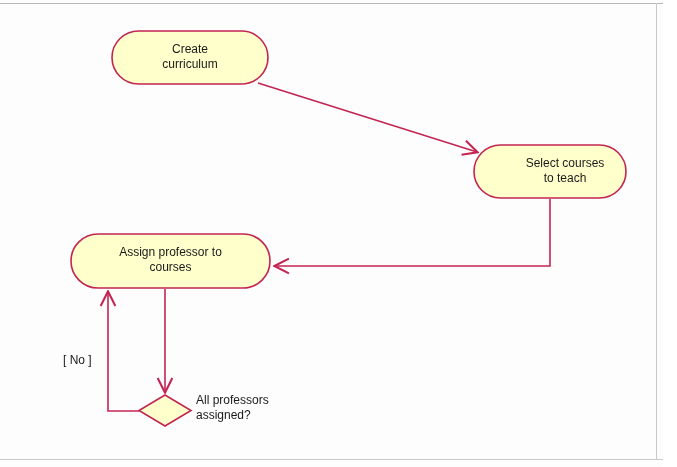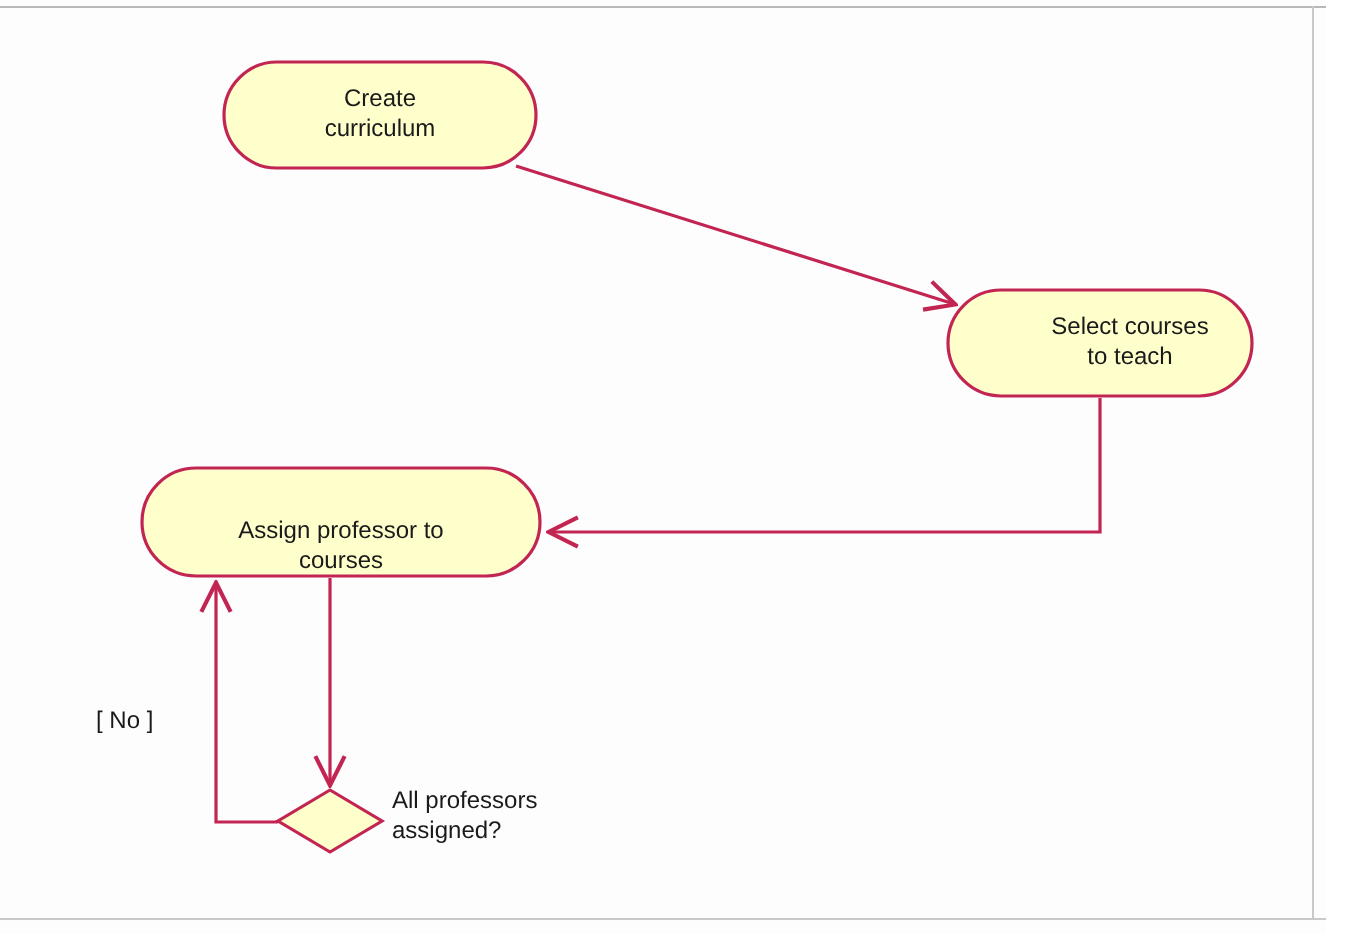--- a/index.html
+++ b/index.html
@@ -62,20 +62,21 @@
     pointer-events: none;
   }
   .edge-label {
     position: absolute;
     color: #1a1a1a;
     font-size: 12px;
     line-height: 14px;
     font-family: "Liberation Sans", "DejaVu Sans", sans-serif;
     white-space: nowrap;
     pointer-events: none;
+    margin-left: 15px;
   }
   .decision-label {
     position: absolute;
     color: #1a1a1a;
     font-size: 12px;
     line-height: 15px;
     font-family: "Liberation Sans", "DejaVu Sans", sans-serif;
     white-space: pre-line;
     text-align: left;
     pointer-events: none;
@@ -113,21 +114,21 @@
 
     <polygon points="165,395 191,410.5 165,426 139,410.5" fill="#FFFFCC" stroke="#C32552" stroke-width="1.6"></polygon>
   </svg>
 
   <div class="node-label" style="left:112px; top:42px; width:156px;">Create
 curriculum</div>
 
   <div class="node-label" style="left:489px; top:156px; width:152px;">Select courses
 to teach</div>
 
-  <div class="node-label" style="left:71px; top:258px; width:199px;">Assign professor to
+  <div class="node-label" style="left:71px; top:245px; width:199px;">Assign professor to
 courses</div>
 
   <div class="decision-label" style="left:196px; top:393px; width:130px;">All professors
 assigned?</div>
 
   <div class="edge-label" style="left:48px; top:353px;">[ No ]</div>
 
 </div>
 
 </body></html>

